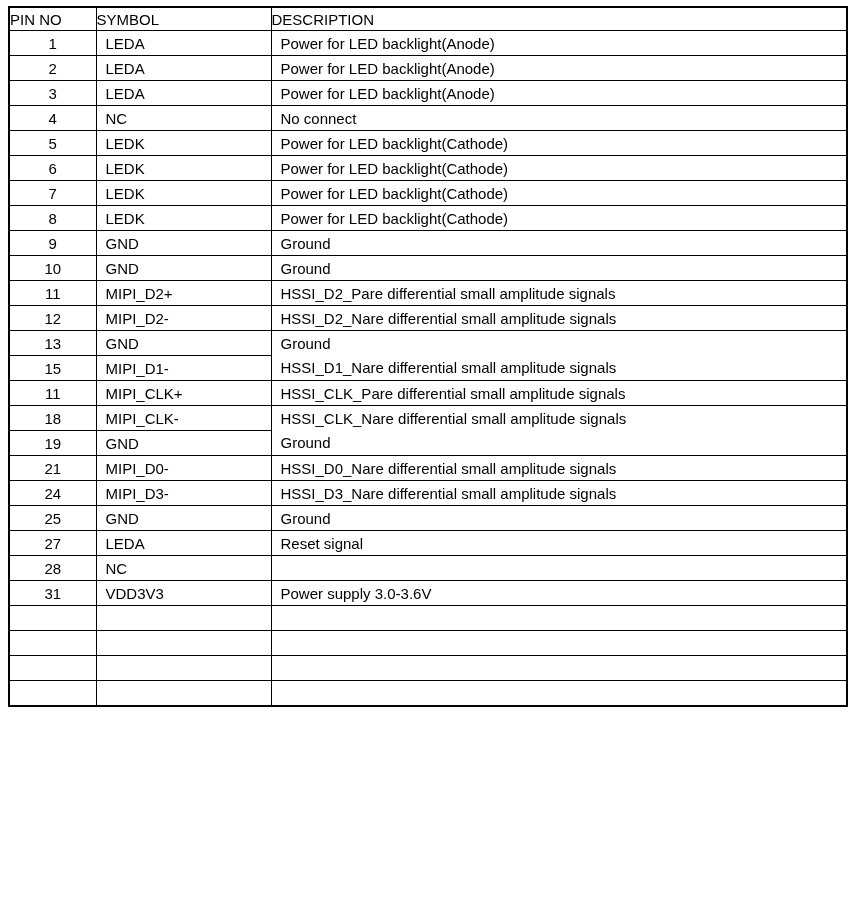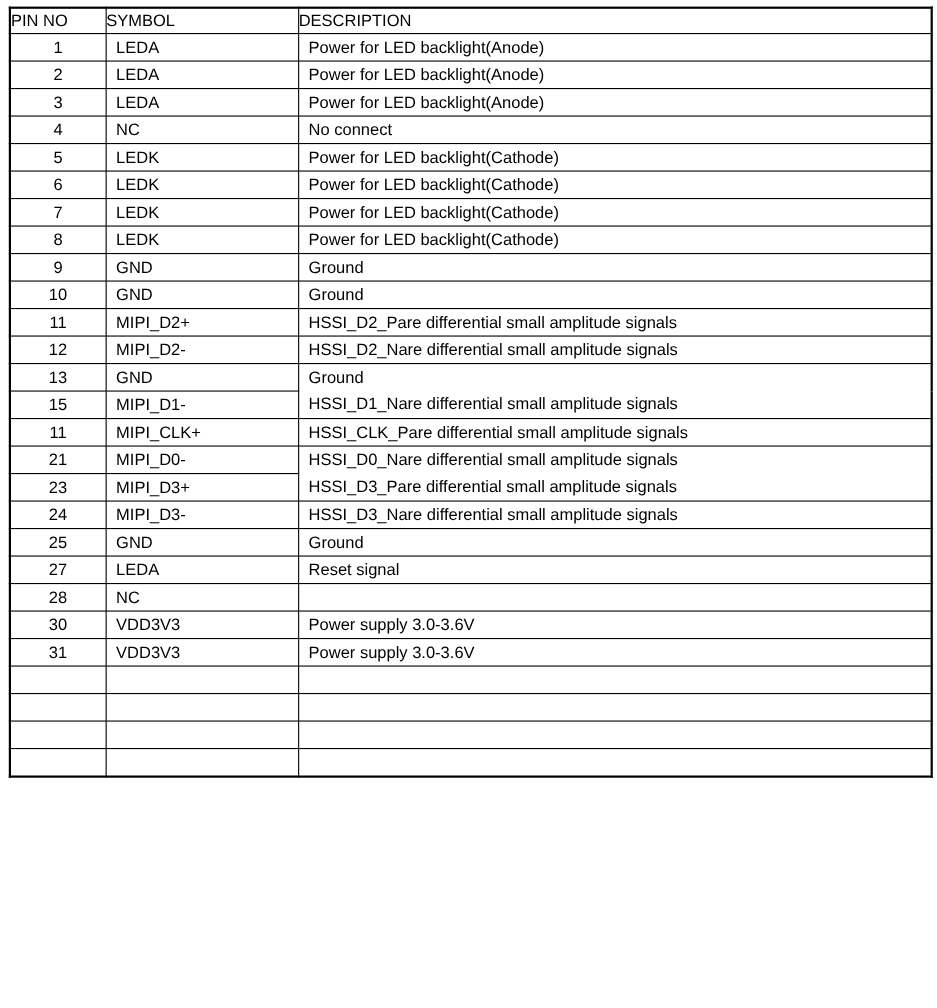--- a/index.html
+++ b/index.html
@@ -144,53 +144,53 @@
           <td class="pin">15</td>
           <td class="symbol">MIPI_D1-</td>
           <td class="desc merge-top">HSSI_D1_Nare differential small amplitude signals</td>
         </tr>
         <tr>
           <td class="pin">11</td>
           <td class="symbol">MIPI_CLK+</td>
           <td class="desc">HSSI_CLK_Pare differential small amplitude signals</td>
         </tr>
         <tr>
+          <td class="pin">18</td>
+          <td class="symbol">MIPI_CLK-</td>
+          <td class="desc">HSSI_CLK_Nare differential small amplitude signals</td>
+        </tr>
+        <tr>
+          <td class="pin">19</td>
+          <td class="symbol">GND</td>
+          <td class="desc merge-top">Ground</td>
+        </tr>
+        <tr>
           <td class="pin">21</td>
           <td class="symbol">MIPI_D0-</td>
           <td class="desc">HSSI_D0_Nare differential small amplitude signals</td>
         </tr>
         <tr>
-          <td class="pin">23</td>
-          <td class="symbol">MIPI_D3+</td>
-          <td class="desc merge-top">HSSI_D3_Pare differential small amplitude signals</td>
-        </tr>
-        <tr>
           <td class="pin">24</td>
           <td class="symbol">MIPI_D3-</td>
           <td class="desc">HSSI_D3_Nare differential small amplitude signals</td>
         </tr>
         <tr>
           <td class="pin">25</td>
           <td class="symbol">GND</td>
           <td class="desc">Ground</td>
         </tr>
         <tr>
           <td class="pin">27</td>
           <td class="symbol">LEDA</td>
           <td class="desc">Reset signal</td>
         </tr>
         <tr>
           <td class="pin">28</td>
           <td class="symbol">NC</td>
           <td class="desc"></td>
-        </tr>
-        <tr>
-          <td class="pin">30</td>
-          <td class="symbol">VDD3V3</td>
-          <td class="desc">Power supply 3.0-3.6V</td>
         </tr>
         <tr>
           <td class="pin">31</td>
           <td class="symbol">VDD3V3</td>
           <td class="desc">Power supply 3.0-3.6V</td>
         </tr>
         <tr>
           <td class="pin"></td>
           <td class="symbol"></td>
           <td class="desc"></td>

